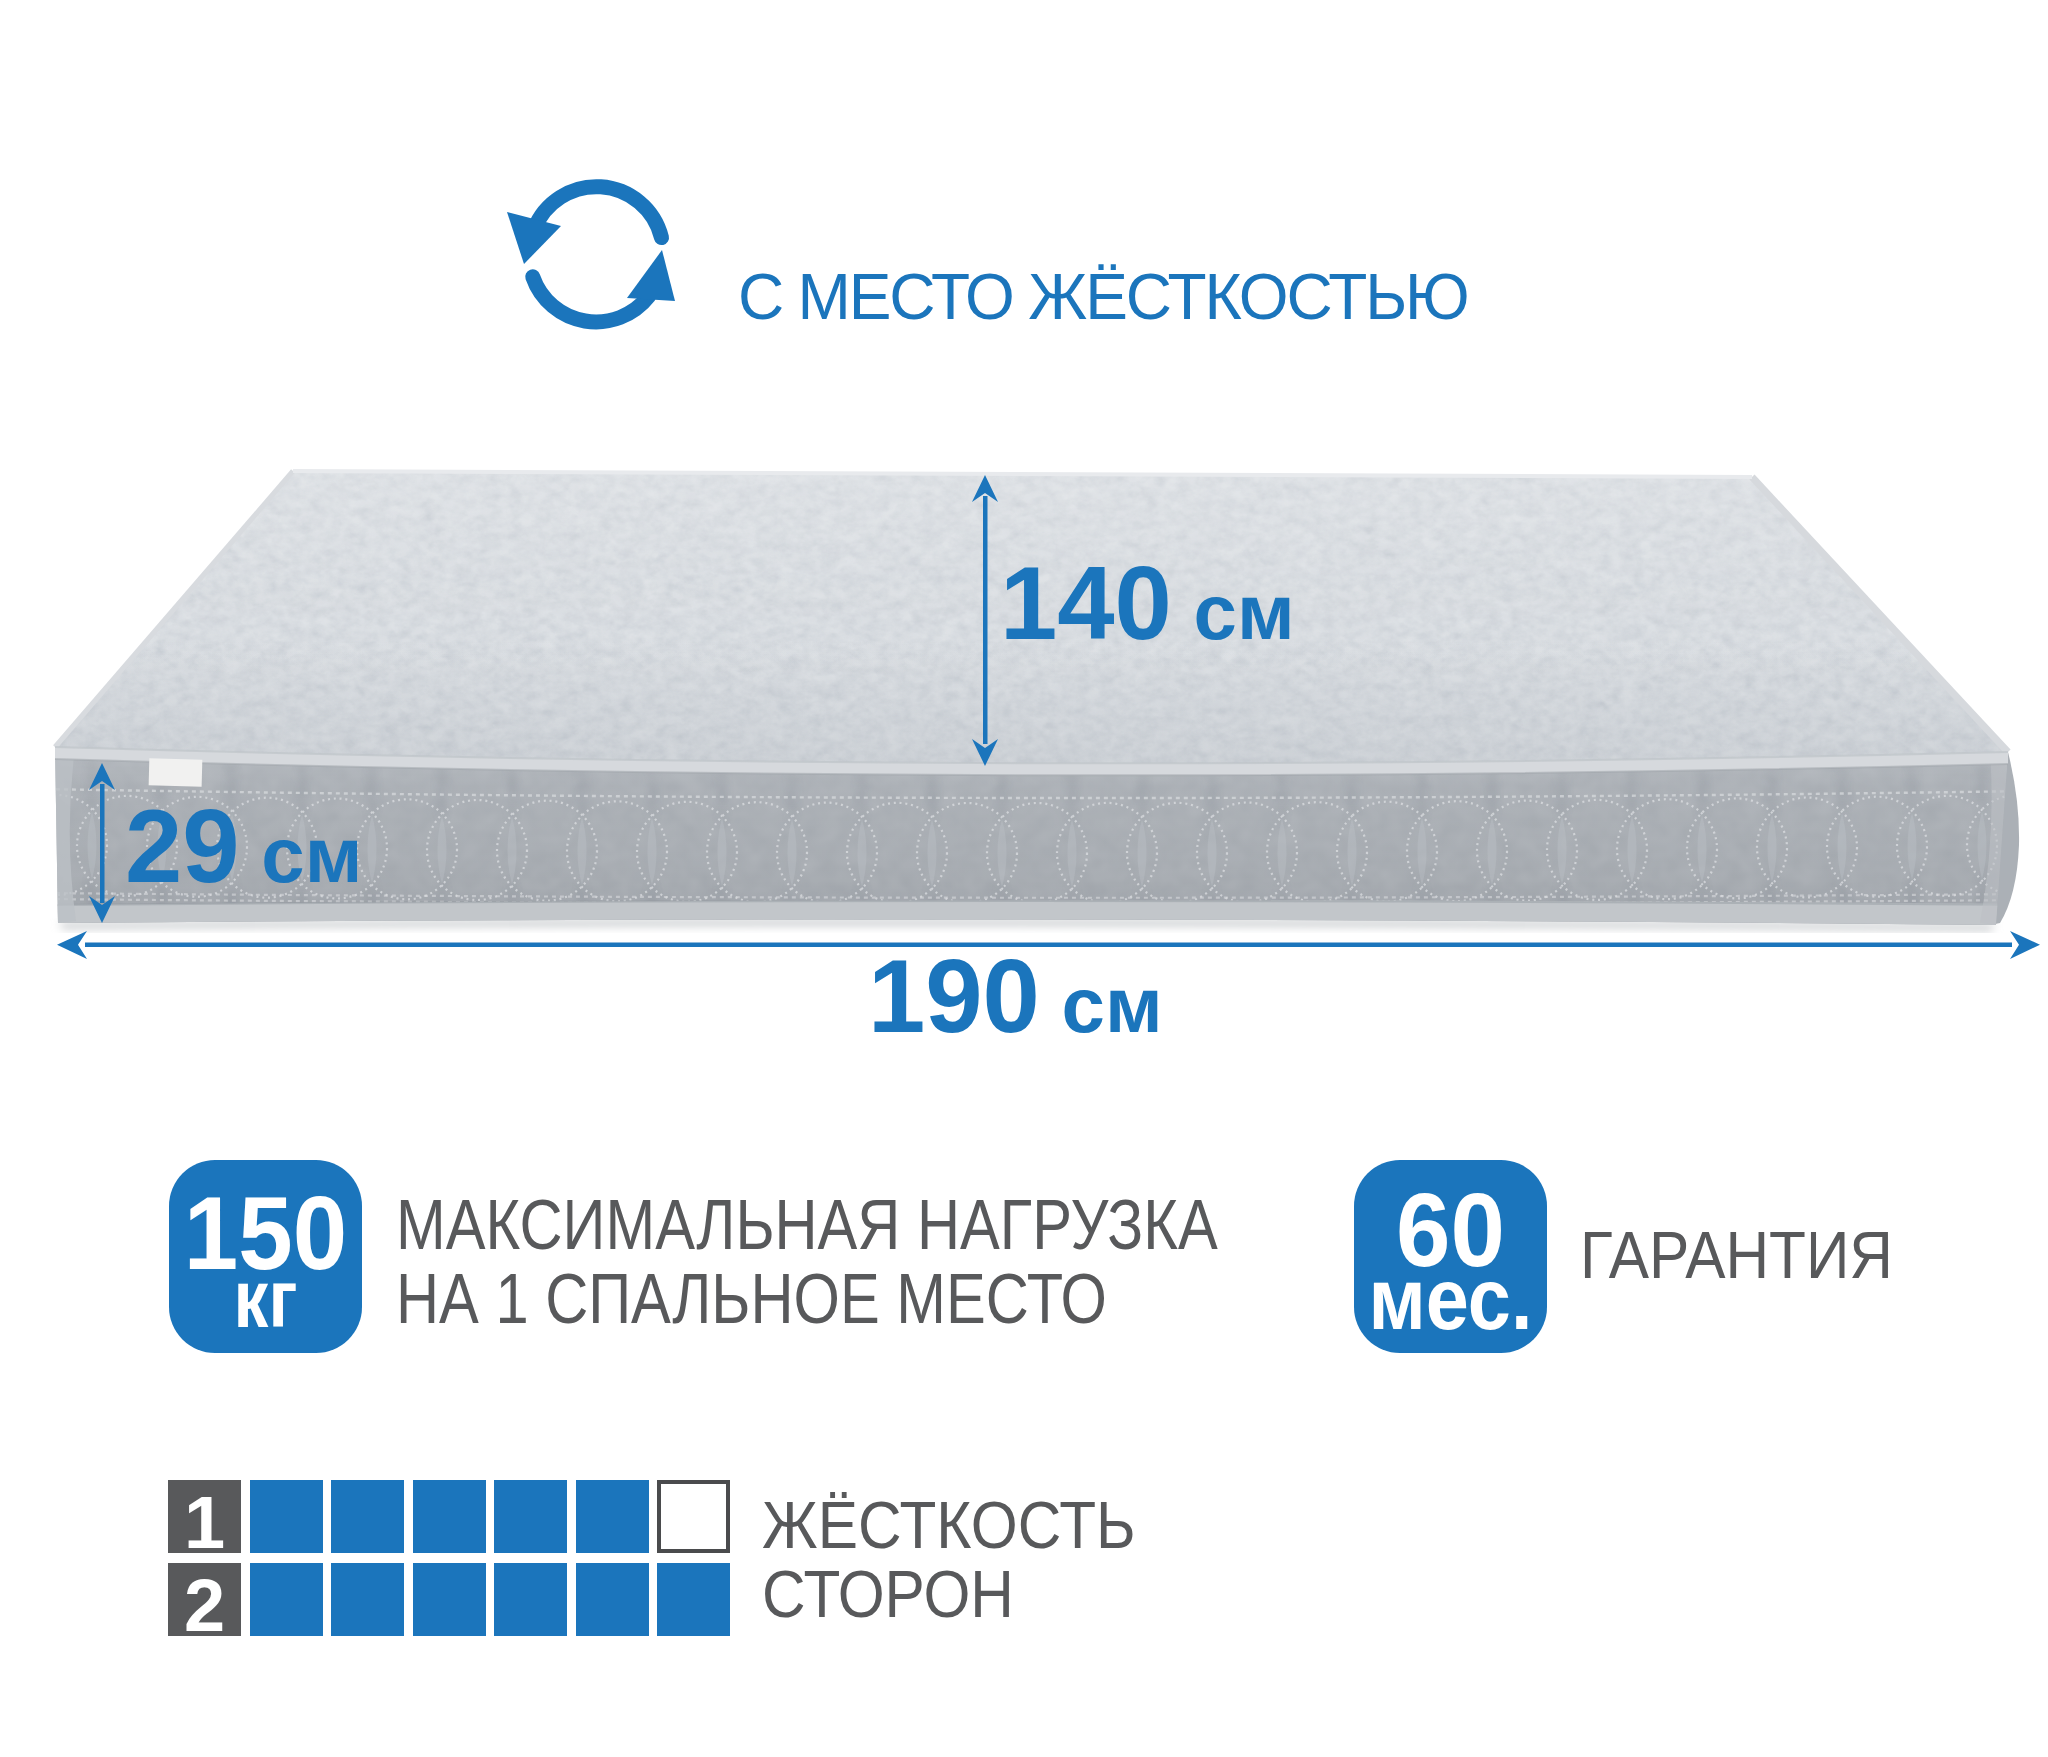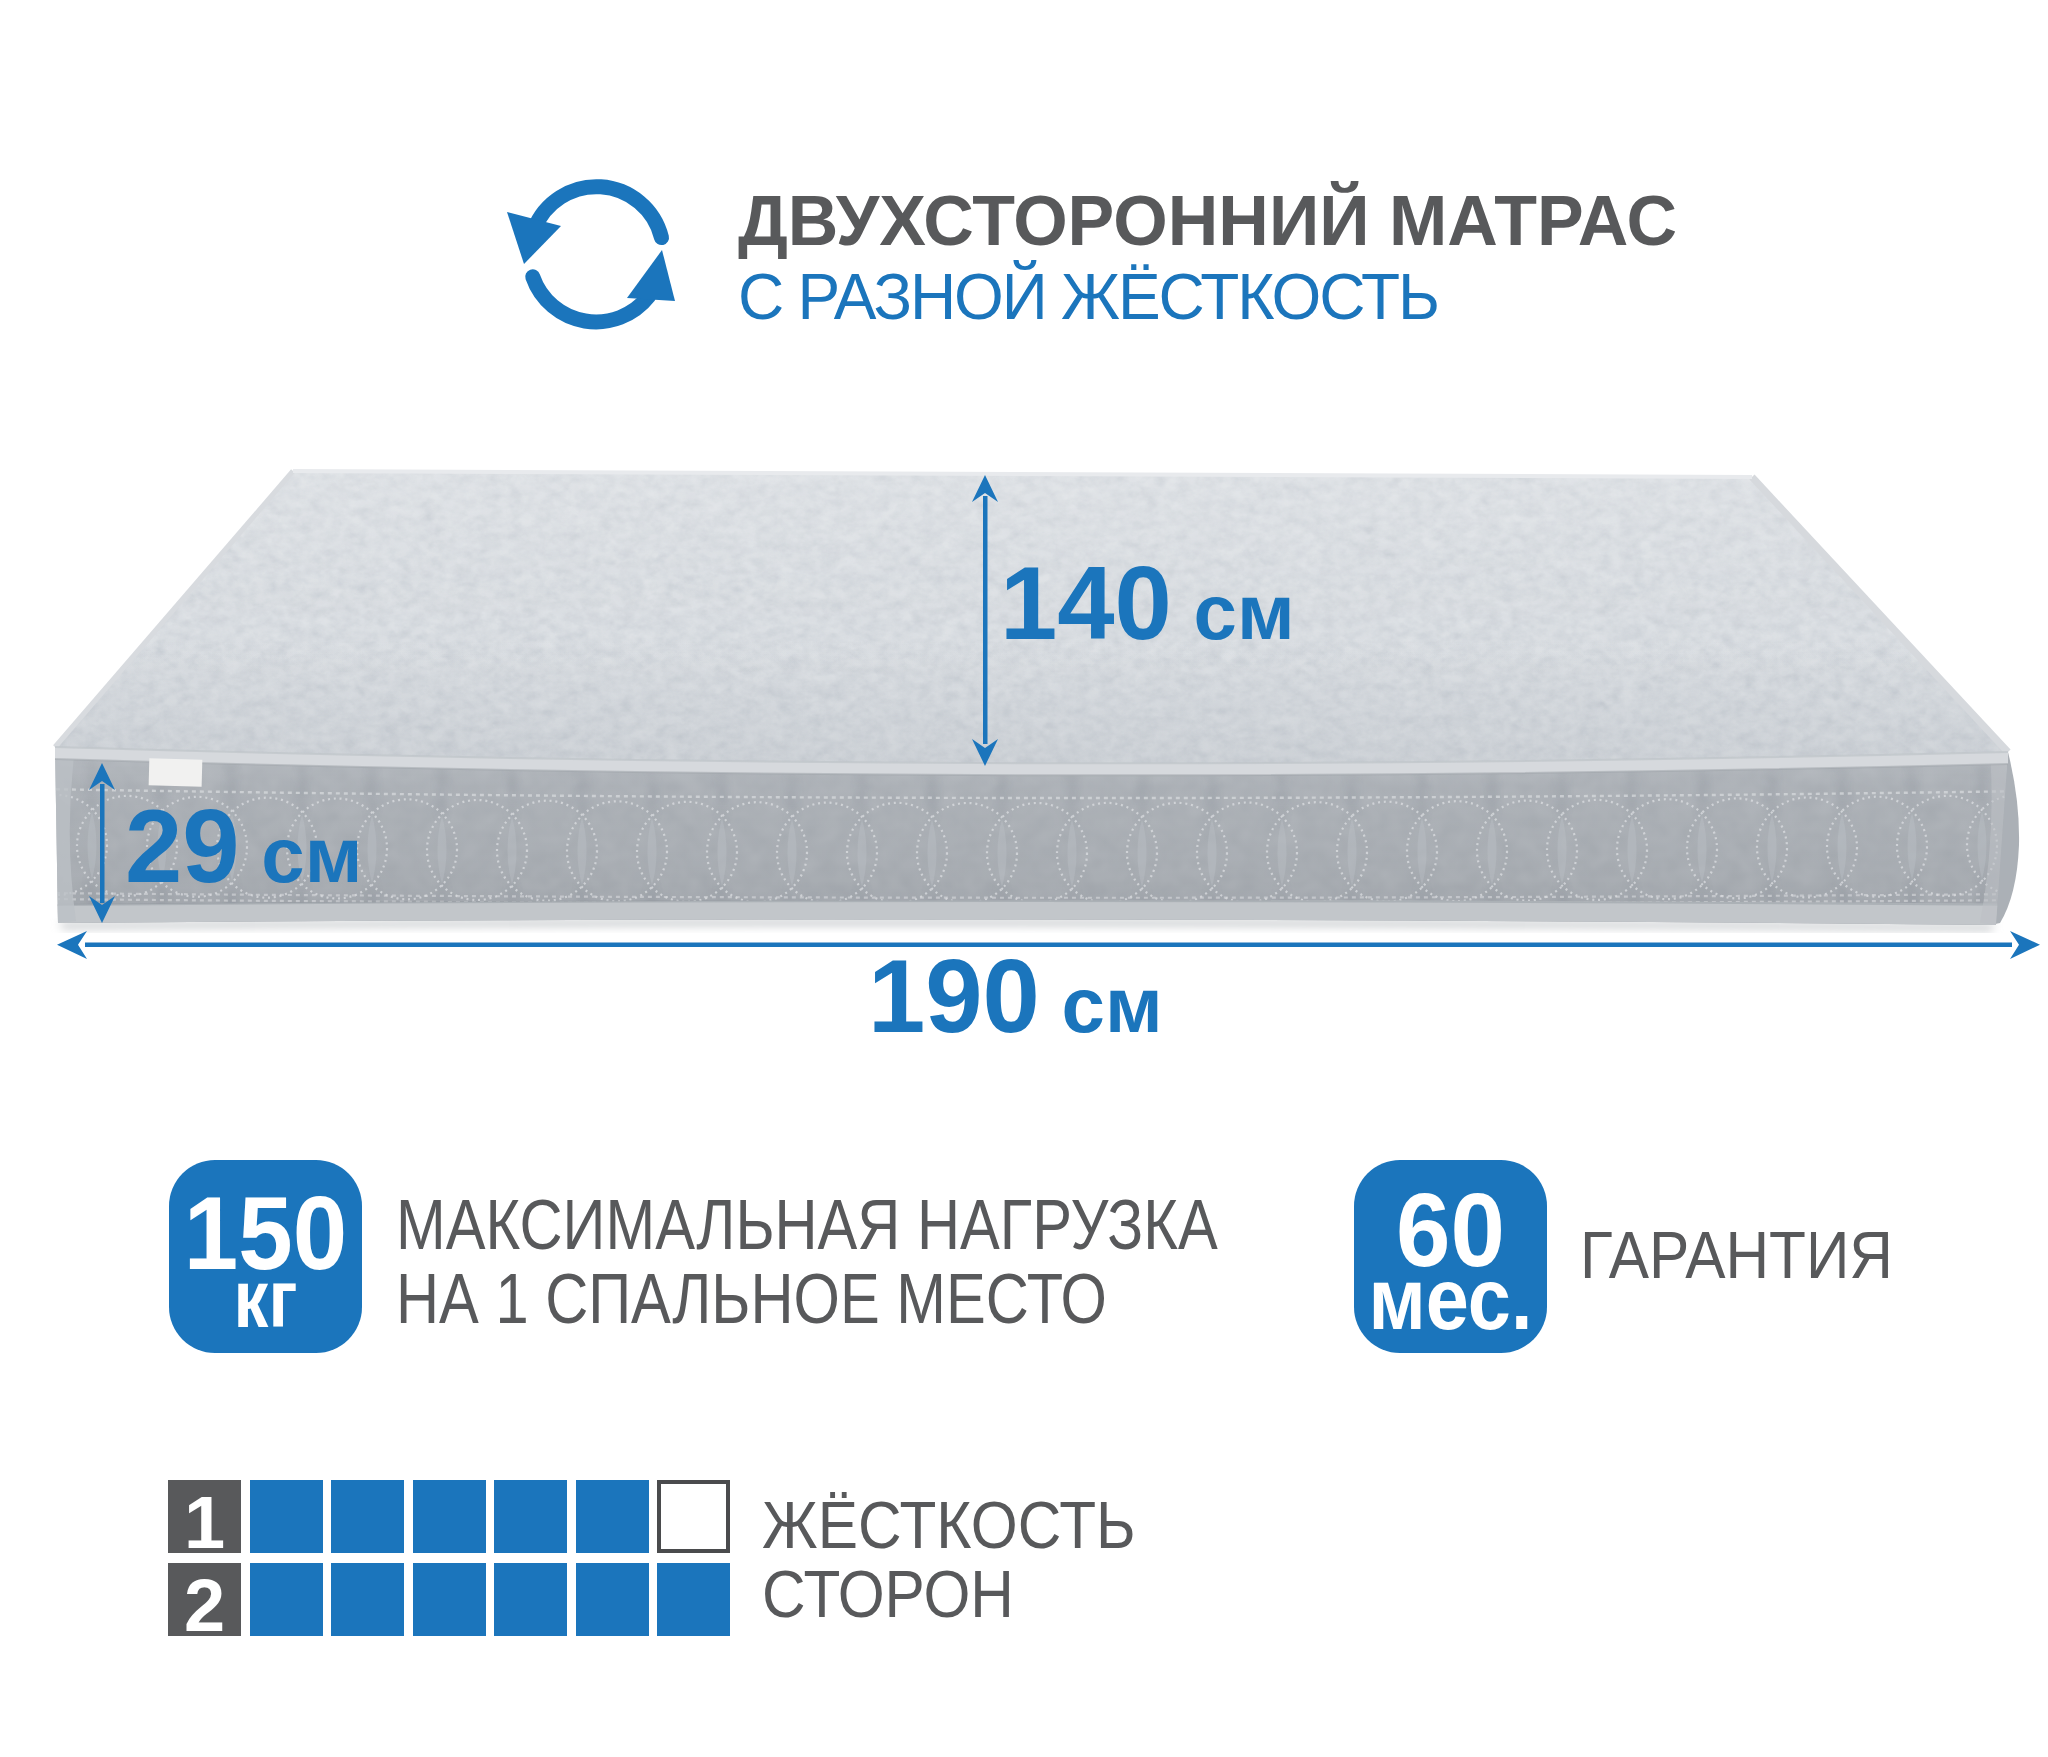--- a/index.html
+++ b/index.html
@@ -16,23 +16,22 @@
   <g fill="none" stroke="#1b75bc" stroke-width="15" stroke-linecap="round">
     <path d="M 54,79.5 A 67,67 0 0 1 181.5,87.6"></path>
     <path d="M 52.7,126.8 A 67,67 0 0 0 168.8,146.2"></path>
   </g>
   <g fill="#1b75bc" stroke="none">
     <path d="M 44,114 L 27,62 L 81,76 Z"></path>
     <path d="M 182,100 L 147,148 L 195,151 Z"></path>
   </g>
 </svg>
 
-<div class="t" style="left:738px;top:186px;font-size:70px;font-weight:bold;color:#58595b;">ДВУХСТОРОННИЙ МАТРАС</div>
-
-<div class="t" style="left:738px;top:265px;font-size:64px;letter-spacing:-2.2px;color:#1b75bc;">С РАЗНОЙ ЖЁСТКОСТЬ</div>
+
+<div class="t" style="left:738px;top:265px;font-size:64px;letter-spacing:-2.2px;color:#1b75bc;">С МЕСТО ЖЁСТКОСТЬЮ</div>
 
 <svg class="abs" style="left:0;top:430px;" width="2048" height="660" viewBox="0 430 2048 660">
   <defs>
     <linearGradient id="sideGrad" x1="0" y1="747" x2="0" y2="925" gradientUnits="userSpaceOnUse">
       <stop offset="0" stop-color="#b0b5bb"></stop>
       <stop offset="0.22" stop-color="#a7acb2"></stop>
       <stop offset="0.75" stop-color="#a1a6ac"></stop>
       <stop offset="1" stop-color="#989da4"></stop>
     </linearGradient>
     <linearGradient id="frontShade" x1="0" y1="640" x2="0" y2="765" gradientUnits="userSpaceOnUse">

